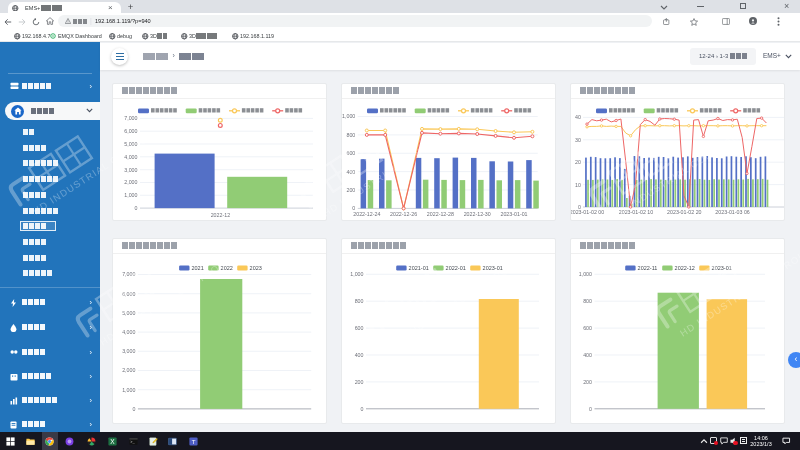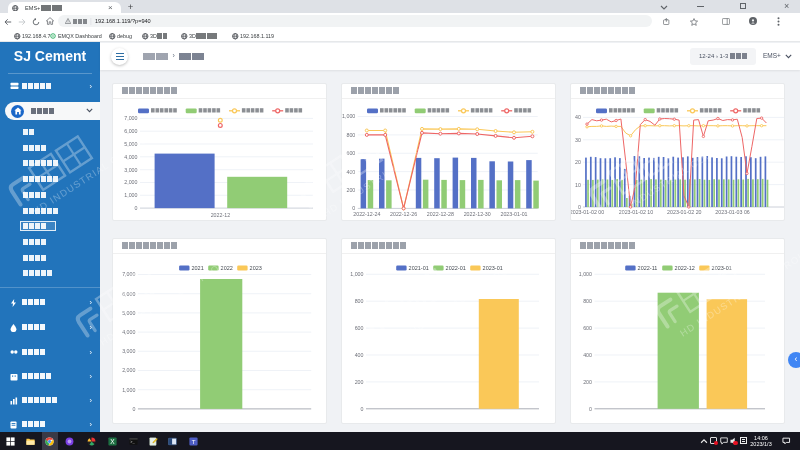--- a/index.html
+++ b/index.html
@@ -119,21 +119,20 @@
     <span style="position:absolute;left:189px;top:3.6px;color:#3c4043;font-size:5.4px"><span style="font-size:5.4px">3D</span><i class="b z55" style="width:21.1px;opacity:.7;"></i></span>
 <span style="position:absolute;left:232px;top:4px"><svg width="6.5" height="6.5" viewBox="0 0 10 10">
         <circle cx="5" cy="5" r="4.2" fill="none" stroke="#494d52" stroke-width="1.3"></circle>
         <ellipse cx="5" cy="5" rx="1.9" ry="4.2" fill="none" stroke="#494d52" stroke-width="1.1"></ellipse>
         <line x1="0.8" y1="5" x2="9.2" y2="5" stroke="#494d52" stroke-width="1.1"></line>
       </svg></span>
     <span style="position:absolute;left:240px;top:3.6px;color:#3c4043;font-size:5.4px">192.168.1.119</span>
 </div>
 <div id="app">
 <div id="sidebar">
-<div style="position:absolute;left:0;top:0;width:100%;text-align:center;top:6px;color:#fff;font-weight:bold;font-size:14px;font-family:'Liberation Sans',sans-serif">SJ Cement</div>
 <div style="position:absolute;left:8px;right:8px;top:31px;border-top:1px solid rgba(255,255,255,.25)"></div>
 <div style="position:absolute;left:10px;top:40px;color:#fff;font-size:7px;line-height:7px"><svg width="9" height="8" viewBox="0 0 9 8">
           <rect x="0.5" y="0.8" width="8" height="2.6" rx="0.7" fill="#fff"></rect>
           <rect x="0.5" y="4.4" width="8" height="2.6" rx="0.7" fill="#fff"></rect>
         </svg></div>
 <div style="position:absolute;left:22px;top:40.8px;color:#fff"><i class="b z6" style="width:29.1px;opacity:.95;"></i></div>
 <div class="chev" style="top:41px">›</div>
 <div style="position:absolute;left:5px;top:60px;width:95px;height:18px;background:#f7f8f9;border-radius:9px 0 0 9px">
   <div style="position:absolute;left:6px;top:2.5px;width:13px;height:13px;border-radius:50%;background:#1a67c8"></div>
   <svg style="position:absolute;left:8.5px;top:5px" width="8" height="8" viewBox="0 0 8 8">

